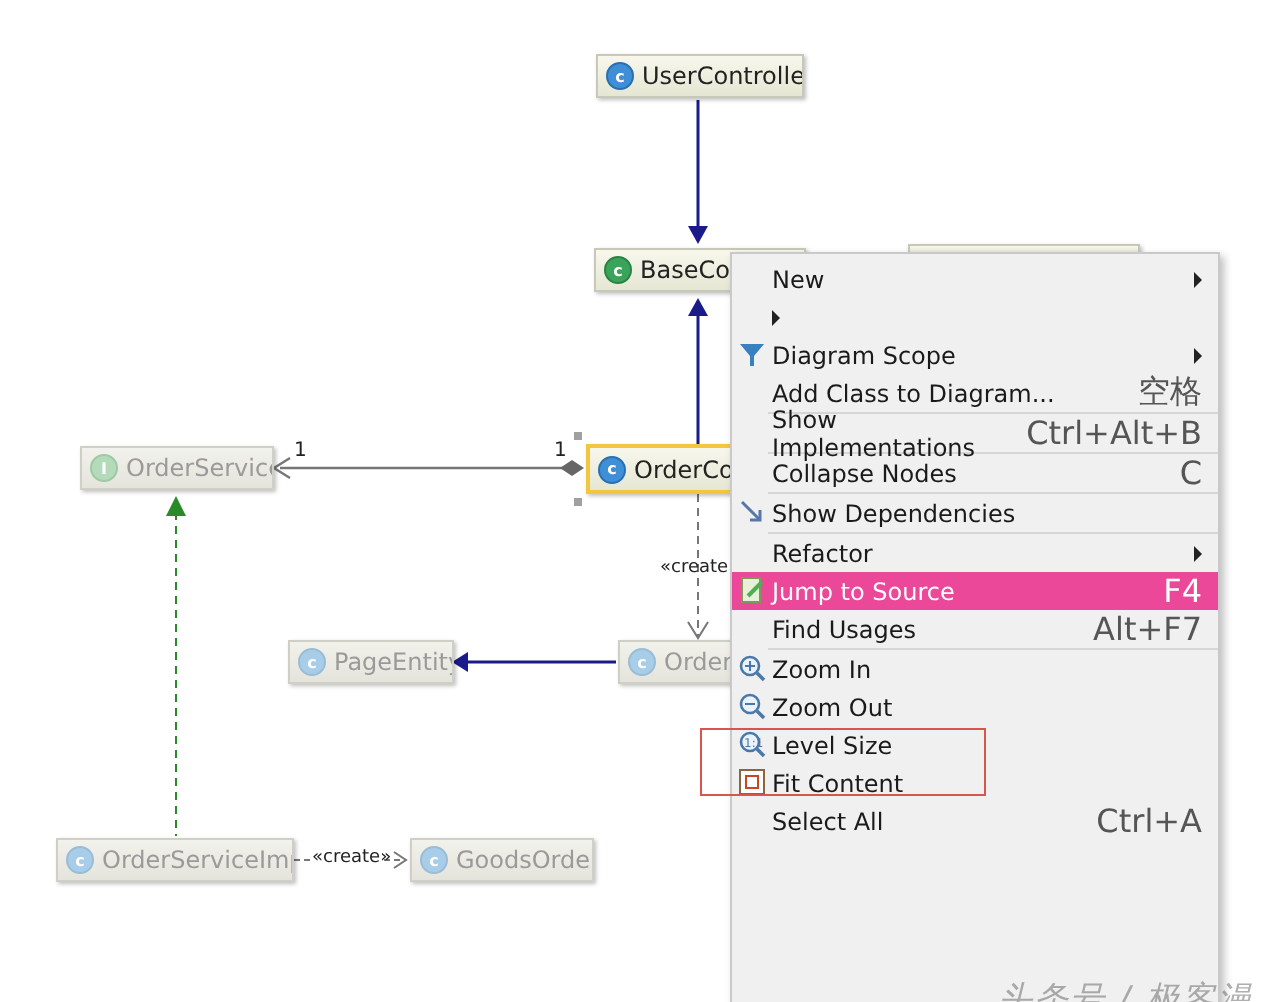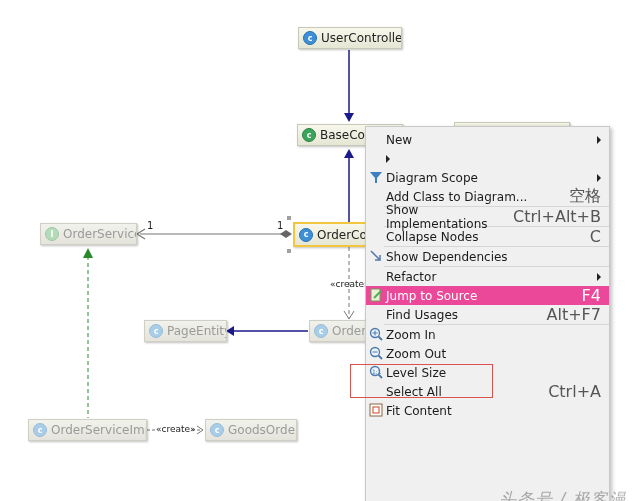--- a/index.html
+++ b/index.html
@@ -196,28 +196,28 @@
     <span class="ico">
       <svg width="14" height="14">
           <circle cx="6" cy="6" r="4.5" fill="#eaf2fb" stroke="#4a78a8" stroke-width="1.3"></circle>
           <line x1="9.5" y1="9.5" x2="13" y2="13" stroke="#4a78a8" stroke-width="1.8"></line>
           <text x="3" y="8.5" font-size="6" fill="#4a78a8" font-family="DejaVu Sans, sans-serif">1:1</text>
         </svg>
     </span>
     <span class="txt">Level Size</span>
   </div>
   <div class="mi">
+    <span class="ico">
+      <svg width="14" height="14">
+          <rect x="1" y="1" width="12" height="12" fill="#fff" stroke="#886644"></rect>
+          <rect x="4" y="4" width="6" height="6" fill="none" stroke="#cc4422"></rect>
+        </svg>
+    </span>
+    <span class="txt">Fit Content</span>
+  </div>
+  <div class="mi">
     <span class="txt">Select All</span>
     <span class="sc">Ctrl+A</span>
   </div>
-  <div class="mi">
-    <span class="ico">
-      <svg width="14" height="14">
-          <rect x="1" y="1" width="12" height="12" fill="#fff" stroke="#886644"></rect>
-          <rect x="4" y="4" width="6" height="6" fill="none" stroke="#cc4422"></rect>
-        </svg>
-    </span>
-    <span class="txt">Fit Content</span>
-  </div>
 </div>
 
 <div class="redbox"></div>
 <div class="watermark">头条号 / 极客漫</div>
 
 </body></html>

